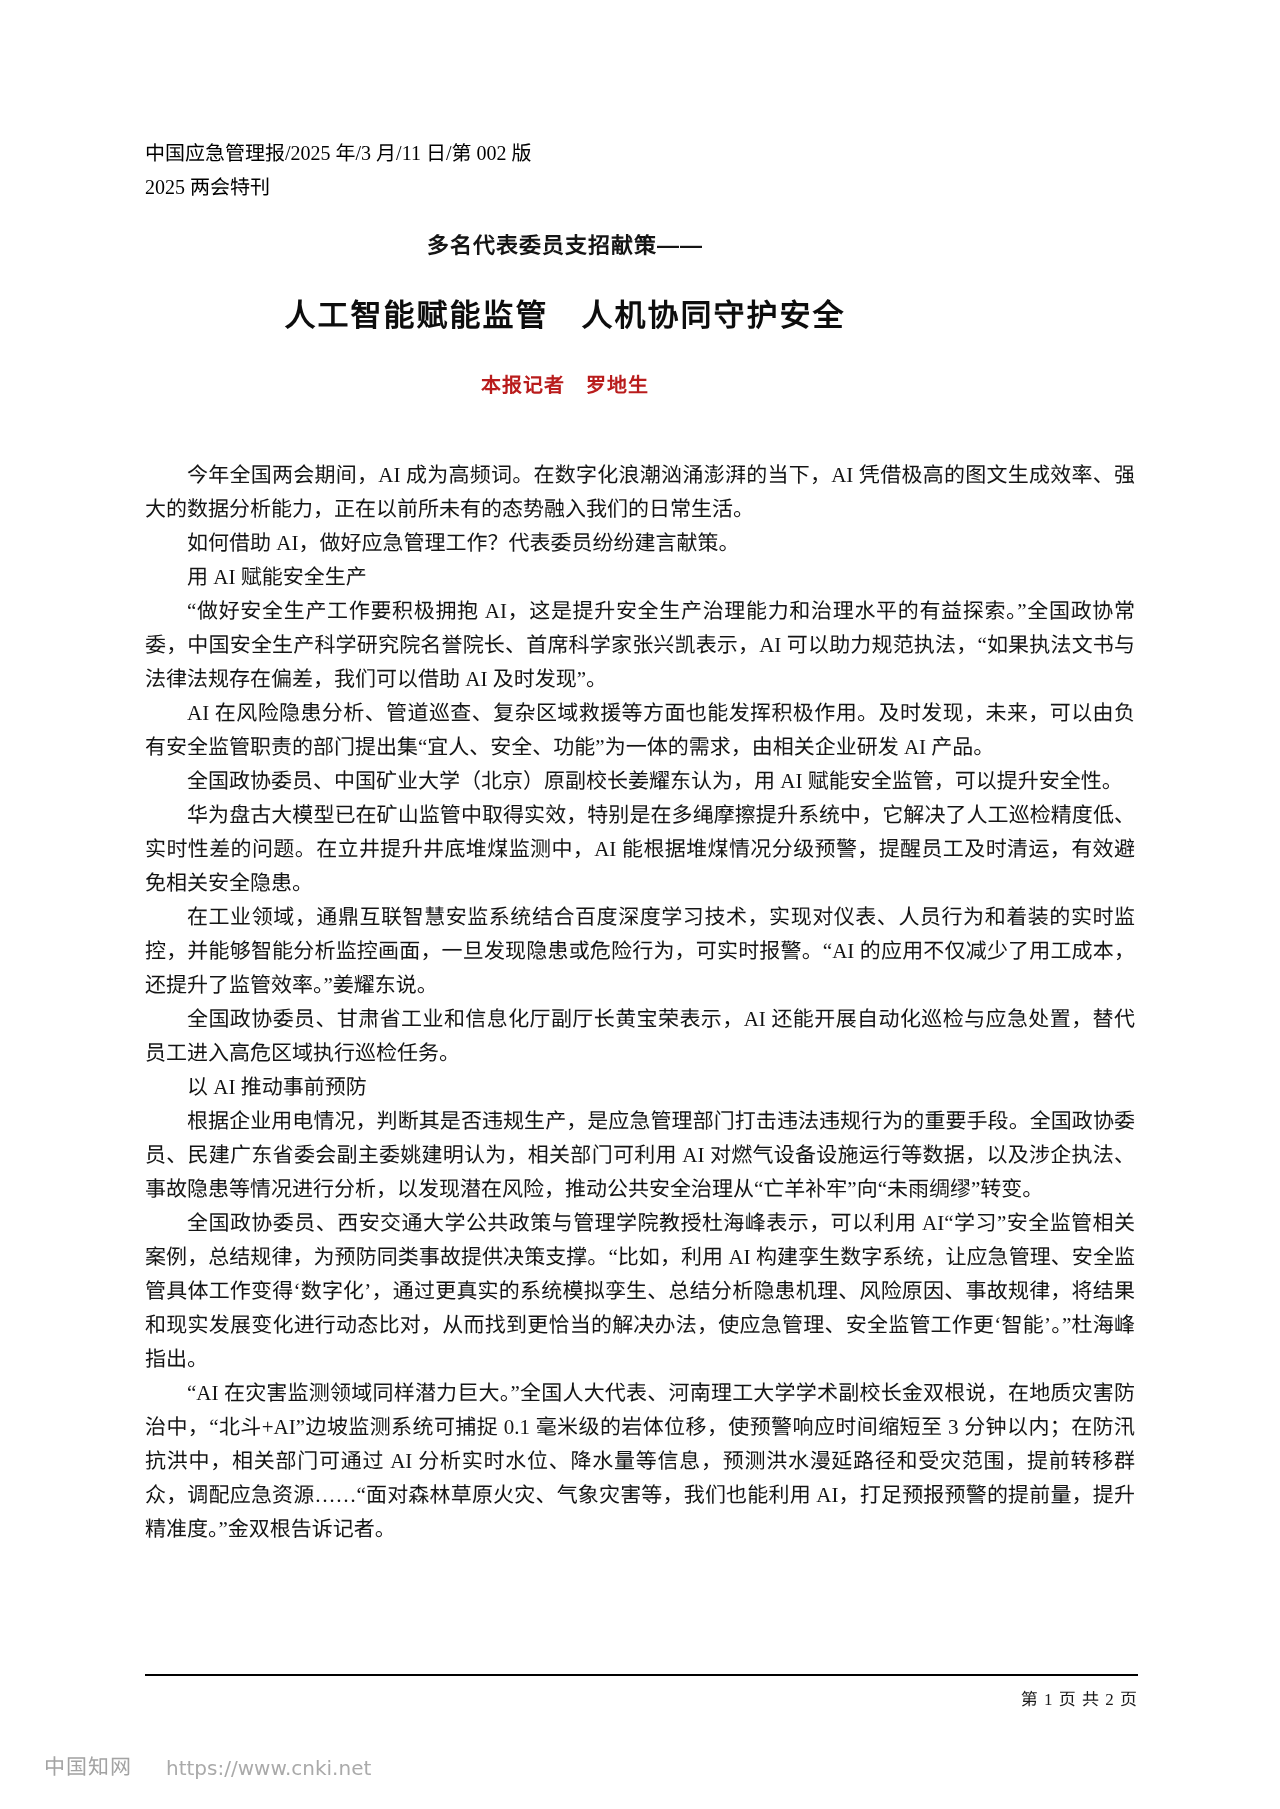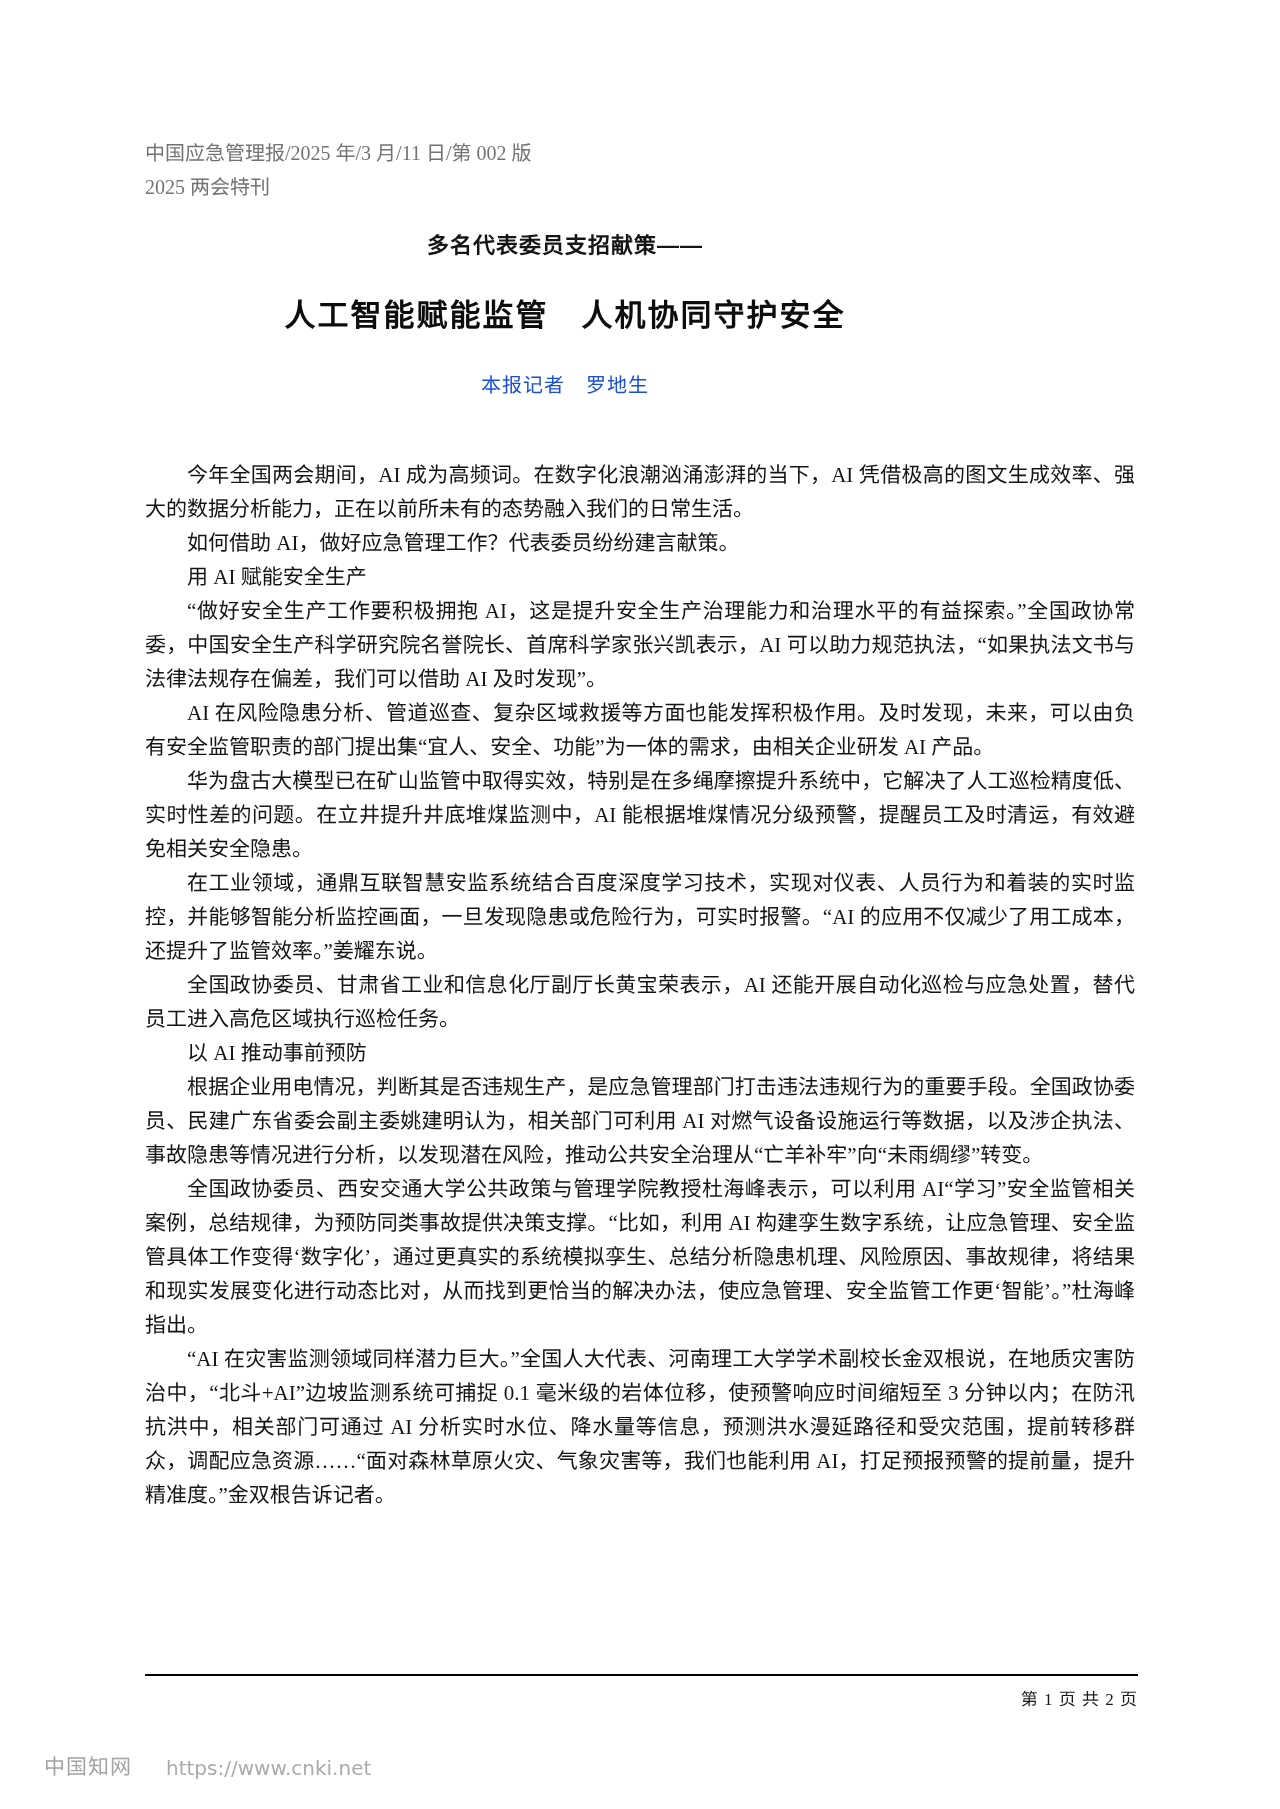--- a/index.html
+++ b/index.html
@@ -11,21 +11,21 @@
     background: #ffffff;
     color: #111111;
     font-family: "Liberation Serif", "DejaVu Serif", serif;
     overflow: hidden;
   }
   .doc-header {
     padding-top: 136px;
     margin: 0 145px;
     font-size: 20px;
     line-height: 34px;
-    color: #737373;
+    color: #000000;
   }
   .headings {
     margin: 28px 295px 0 145px;
     text-align: center;
   }
   .kicker {
     font-family: "Liberation Sans", "DejaVu Sans", sans-serif;
     font-weight: 700;
     font-size: 22px;
     line-height: 28px;
@@ -36,22 +36,23 @@
     margin-top: 36px;
     font-size: 31px;
     line-height: 40px;
     font-weight: 700;
     letter-spacing: 2px;
     color: #0d0d0d;
   }
   .byline {
     margin-top: 33px;
     font-size: 20px;
-    color: #1d4ed8;
+    color: #b91c1c;
     letter-spacing: 1px;
+    font-weight: bold;
   }
   .article-body {
     margin: 60px 145px 0 145px;
     font-size: 21px;
     line-height: 34px;
     text-align: justify;
     color: #141414;
   }
   .article-body p {
     text-indent: 2em;
@@ -108,20 +109,21 @@
     <div class="title">人工智能赋能监管　人机协同守护安全</div>
     <div class="byline">本报记者　罗地生</div>
   </div>
 
   <div class="article-body">
     <p>今年全国两会期间，AI 成为高频词。在数字化浪潮汹涌澎湃的当下，AI 凭借极高的图文生成效率、强大的数据分析能力，正在以前所未有的态势融入我们的日常生活。</p>
     <p>如何借助 AI，做好应急管理工作？代表委员纷纷建言献策。</p>
     <p>用 AI 赋能安全生产</p>
     <p>“做好安全生产工作要积极拥抱 AI，这是提升安全生产治理能力和治理水平的有益探索。”全国政协常委，中国安全生产科学研究院名誉院长、首席科学家张兴凯表示，AI 可以助力规范执法，“如果执法文书与法律法规存在偏差，我们可以借助 AI 及时发现”。</p>
     <p>AI 在风险隐患分析、管道巡查、复杂区域救援等方面也能发挥积极作用。及时发现，未来，可以由负有安全监管职责的部门提出集“宜人、安全、功能”为一体的需求，由相关企业研发 AI 产品。</p>
+    <p>全国政协委员、中国矿业大学（北京）原副校长姜耀东认为，用 AI 赋能安全监管，可以提升安全性。</p>
     <p>华为盘古大模型已在矿山监管中取得实效，特别是在多绳摩擦提升系统中，它解决了人工巡检精度低、实时性差的问题。在立井提升井底堆煤监测中，AI 能根据堆煤情况分级预警，提醒员工及时清运，有效避免相关安全隐患。</p>
     <p>在工业领域，通鼎互联智慧安监系统结合百度深度学习技术，实现对仪表、人员行为和着装的实时监控，并能够智能分析监控画面，一旦发现隐患或危险行为，可实时报警。“AI 的应用不仅减少了用工成本，还提升了监管效率。”姜耀东说。</p>
     <p>全国政协委员、甘肃省工业和信息化厅副厅长黄宝荣表示，AI 还能开展自动化巡检与应急处置，替代员工进入高危区域执行巡检任务。</p>
     <p>以 AI 推动事前预防</p>
     <p>根据企业用电情况，判断其是否违规生产，是应急管理部门打击违法违规行为的重要手段。全国政协委员、民建广东省委会副主委姚建明认为，相关部门可利用 AI 对燃气设备设施运行等数据，以及涉企执法、事故隐患等情况进行分析，以发现潜在风险，推动公共安全治理从“亡羊补牢”向“未雨绸缪”转变。</p>
     <p>全国政协委员、西安交通大学公共政策与管理学院教授杜海峰表示，可以利用 AI“学习”安全监管相关案例，总结规律，为预防同类事故提供决策支撑。“比如，利用 AI 构建孪生数字系统，让应急管理、安全监管具体工作变得‘数字化’，通过更真实的系统模拟孪生、总结分析隐患机理、风险原因、事故规律，将结果和现实发展变化进行动态比对，从而找到更恰当的解决办法，使应急管理、安全监管工作更‘智能’。”杜海峰指出。</p>
     <p>“AI 在灾害监测领域同样潜力巨大。”全国人大代表、河南理工大学学术副校长金双根说，在地质灾害防治中，“北斗+AI”边坡监测系统可捕捉 0.1 毫米级的岩体位移，使预警响应时间缩短至 3 分钟以内；在防汛抗洪中，相关部门可通过 AI 分析实时水位、降水量等信息，预测洪水漫延路径和受灾范围，提前转移群众，调配应急资源……“面对森林草原火灾、气象灾害等，我们也能利用 AI，打足预报预警的提前量，提升精准度。”金双根告诉记者。</p>
   </div>
 
   <div class="doc-footer">

